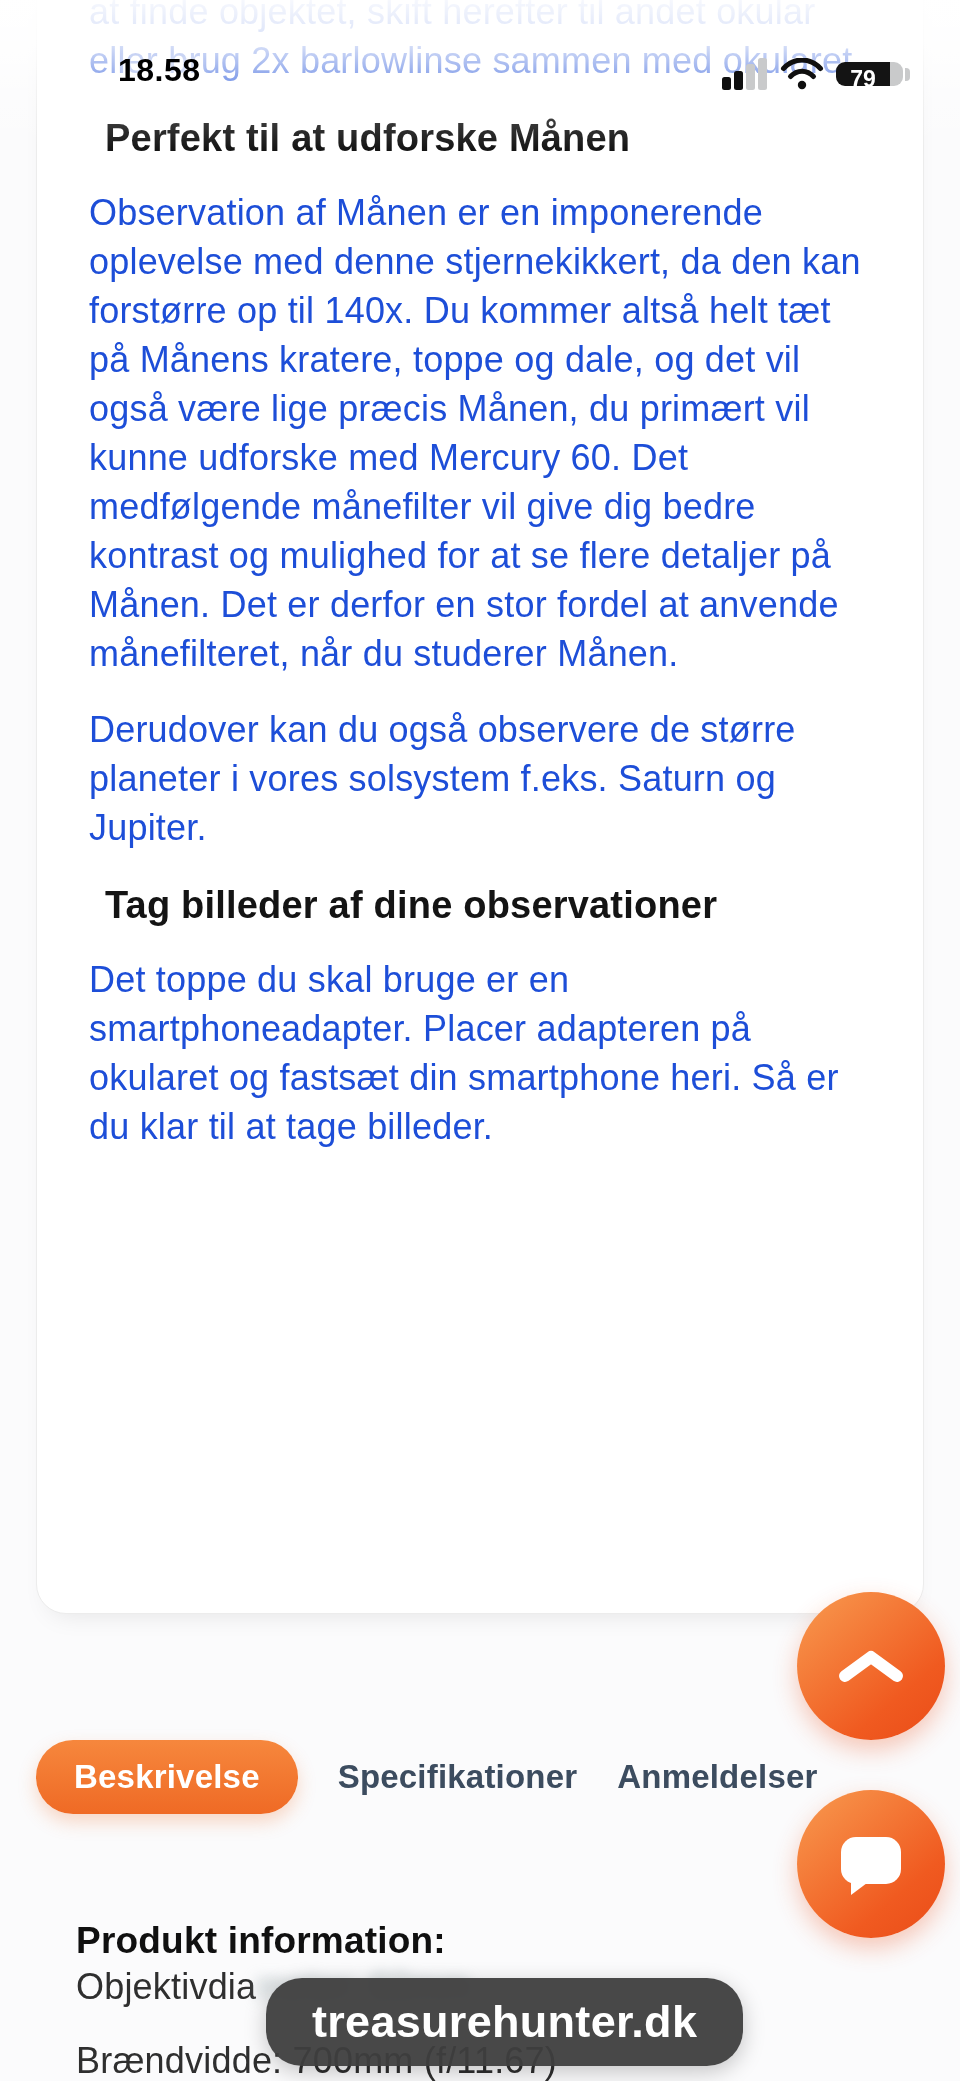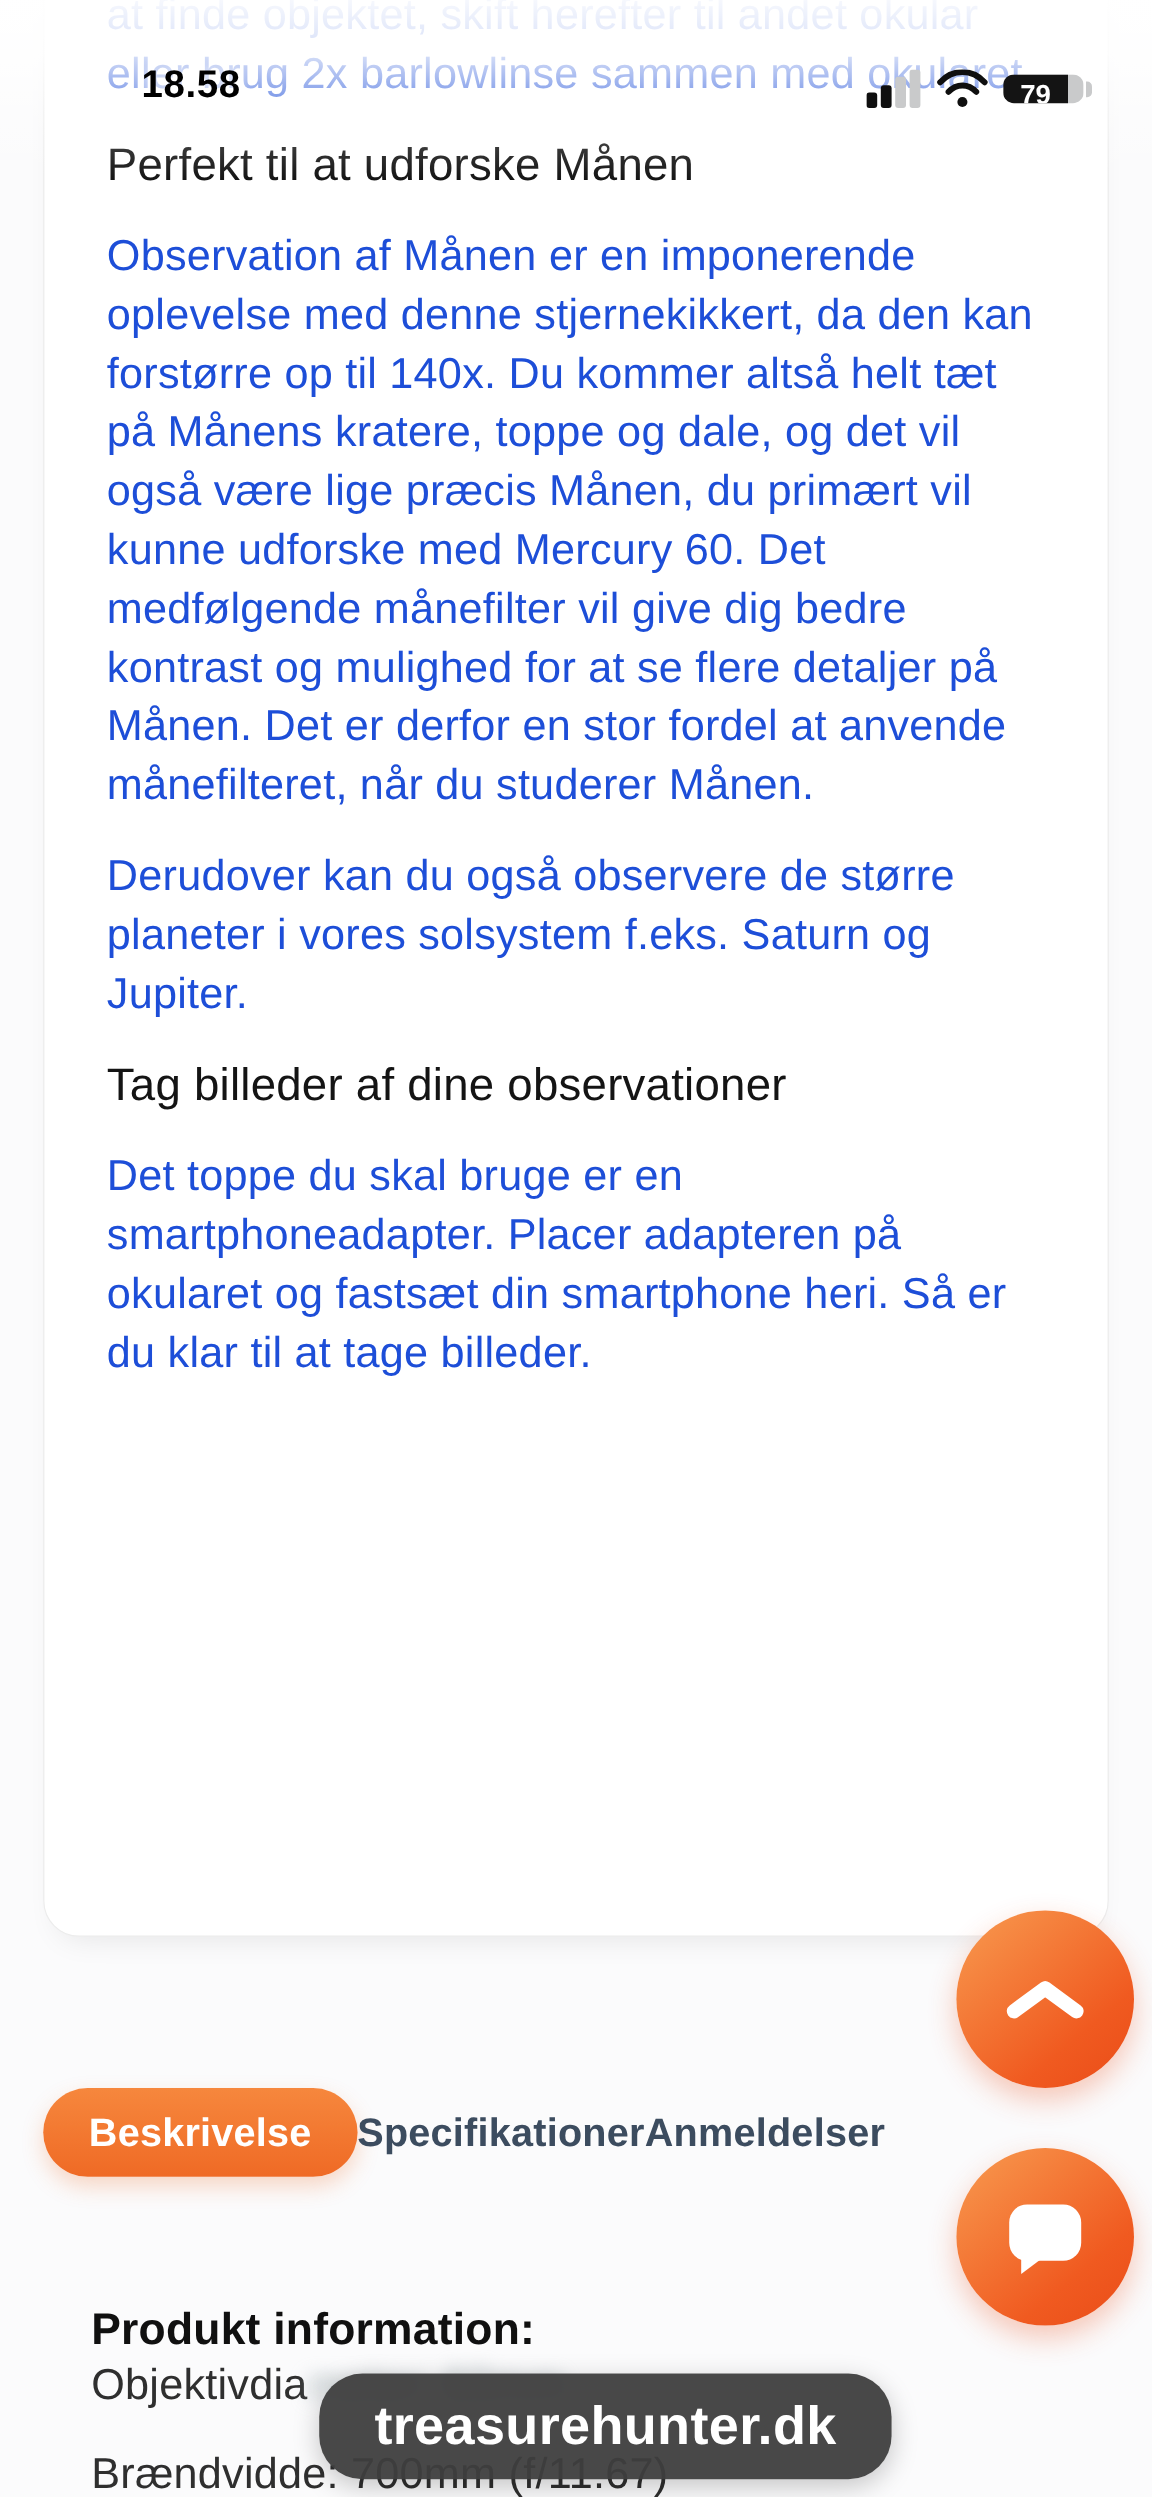--- a/index.html
+++ b/index.html
@@ -10,41 +10,41 @@
   }
 
   
   .card{
     position:absolute;left:36px;top:-110px;width:888px;height:1724px;
     background:#fff;border:1px solid #ececec;border-radius:30px;
     padding:96px 48px 0 52px;overflow:hidden;z-index:1;
     box-shadow:0 14px 26px -14px rgba(0,0,0,.10);
   }
   .card p{font-size:36px;line-height:49px;color:#1d4ed8;letter-spacing:.2px;margin-bottom:27px}
-  .card h2{font-size:38px;line-height:52px;color:#141414;font-weight:400;letter-spacing:.2px;margin:0 0 24px}
+  .card h2{font-size:38px;line-height:52px;color:#141414;font-weight:700;letter-spacing:.2px;margin:0 16px 24px}
 
   
   .top-scrim{
     position:absolute;left:0;top:0;width:960px;height:150px;z-index:5;pointer-events:none;
     background:linear-gradient(180deg,rgba(255,255,255,.96) 0%,rgba(255,255,255,.82) 30%,rgba(255,255,255,.32) 62%,rgba(255,255,255,0) 100%);
   }
   .status-bar{position:absolute;left:0;top:0;width:960px;height:130px;z-index:6}
   .status-time{
     position:absolute;left:118px;top:52px;font-size:32px;font-weight:700;color:#000;
     letter-spacing:.5px;text-shadow:0 0 10px rgba(255,255,255,.95),0 0 18px rgba(255,255,255,.8);
   }
   .status-icons{position:absolute;right:50px;top:58px;display:flex;align-items:center;gap:12px}
   .battery{display:flex;align-items:center}
   .battery-body{display:flex;height:24px;border-radius:9px;overflow:hidden}
   .battery-fill{width:54px;height:34px;background:#141414;color:#fff;font-size:23px;font-weight:700;display:flex;align-items:center;justify-content:center}
   .battery-rest{width:13px;height:34px;background:#c9cacb}
   .battery-nub{width:5px;height:13px;background:#c9cacb;border-radius:0 4px 4px 0;margin-left:2px}
 
   
-  .tabs{position:absolute;left:36px;top:1740px;display:flex;align-items:center;z-index:10}
+  .tabs{position:absolute;left:36px;top:1740px;display:flex;align-items:center;gap:40px;z-index:10}
   .tab{
     font-family:inherit;border:none;background:none;cursor:pointer;
     font-size:33px;font-weight:700;color:#3c4c5f;letter-spacing:.2px;
   }
   .tab.active{
     height:74px;padding:0 38px;border-radius:40px;color:#fff;
     background:linear-gradient(180deg,#f6873d,#ef6a25);
     box-shadow:0 8px 18px rgba(239,106,37,.25);
   }
 

